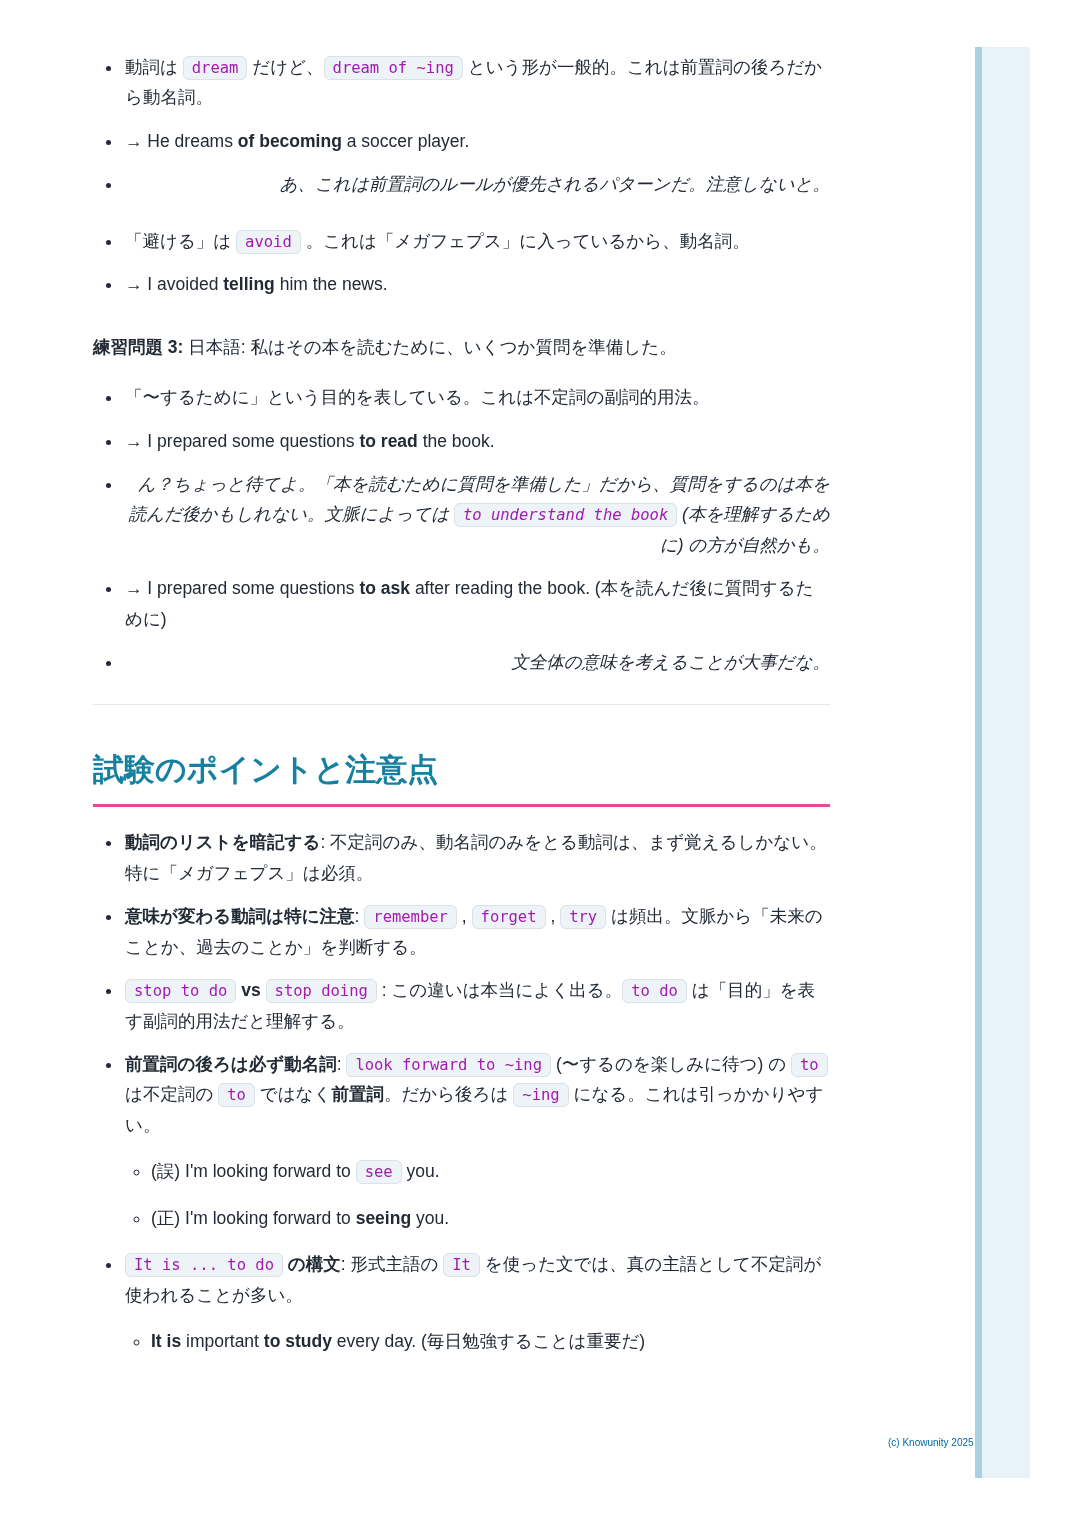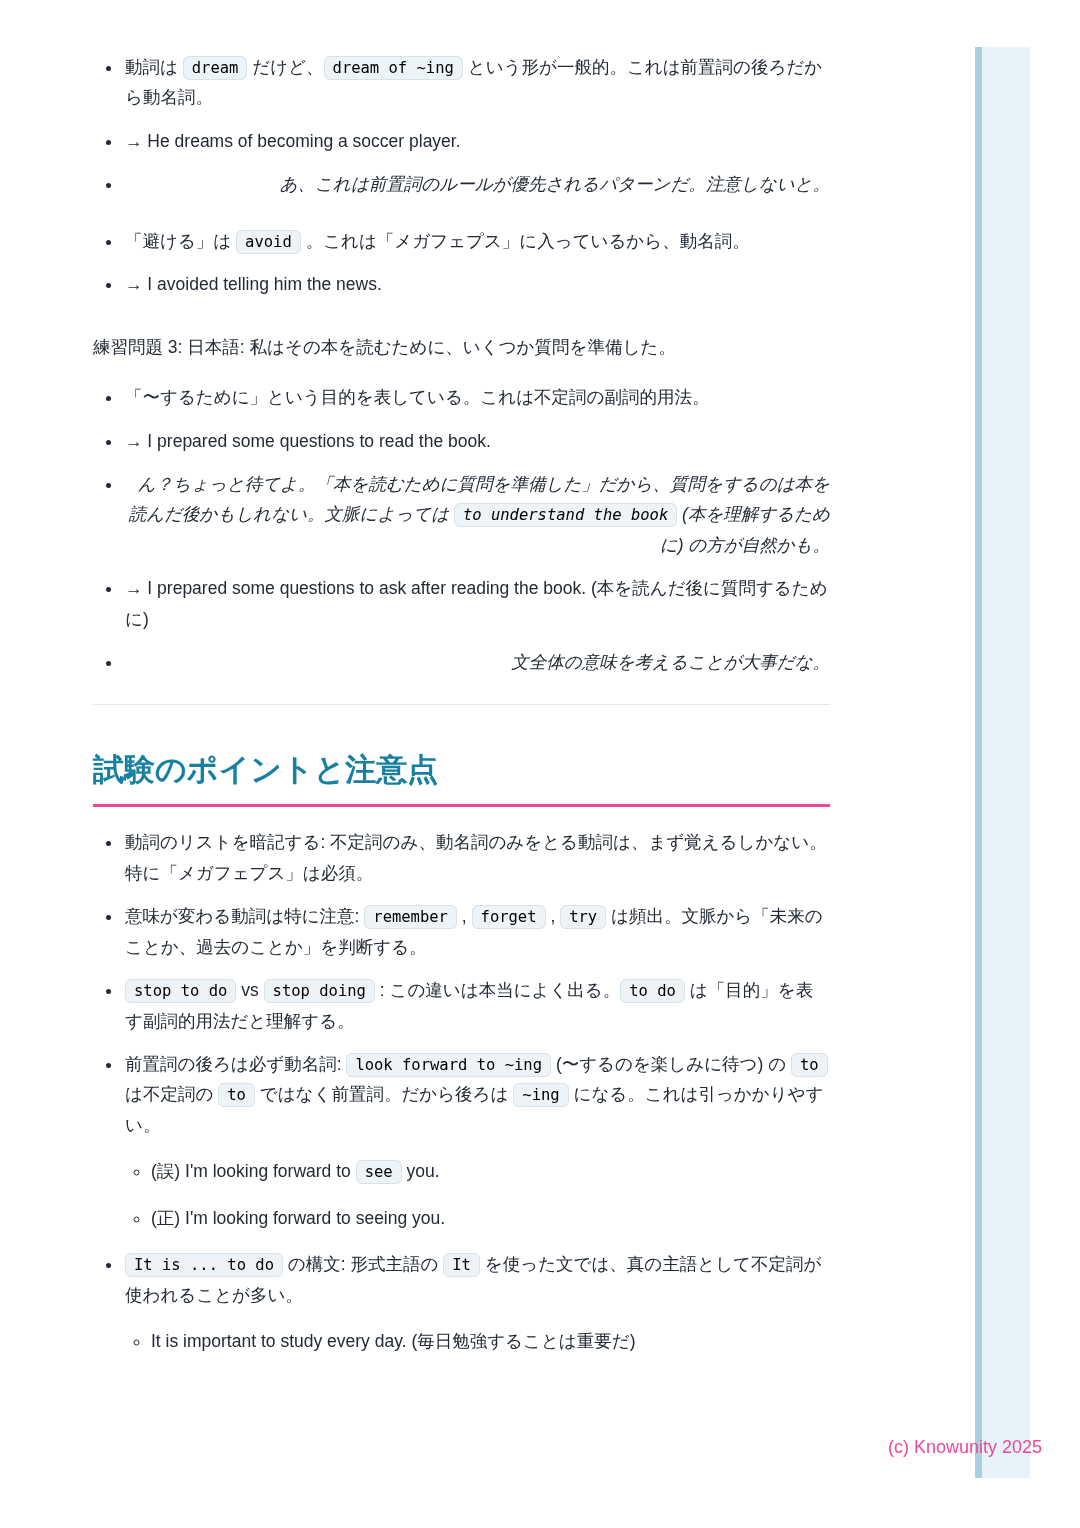--- a/index.html
+++ b/index.html
@@ -37,28 +37,28 @@
     margin: 12px 0 4px 0;
     padding-left: 26px;
   }
   ul.sub-list > li {
     margin: 16px 0;
   }
   li.em {
     font-style: italic;
     text-align: right;
   }
-  strong { font-weight: 400; }
+  strong { font-weight: 700; }
   p.exercise {
     margin: 32px 0 20px 0;
   }
   code.chip {
     font-family: "DejaVu Sans Mono", "Liberation Mono", monospace;
     font-size: 15.5px;
-    color: #000000;
+    color: #a21caf;
     background: #edf3f6;
     border: 1px solid #d8e3e9;
     border-radius: 6px;
     padding: 2px 8px;
     -webkit-box-decoration-break: clone;
     box-decoration-break: clone;
     margin-top: 20px;
   }
   li.em code.chip { font-style: italic; }
   hr.divider {
@@ -82,22 +82,22 @@
     width: 48px;
     height: 1431px;
     background: #e8f3f9;
     border-left: 7px solid #aacfe0;
     z-index: 1;
   }
   .copyright {
     position: absolute;
     left: 888px;
     top: 1437px;
-    font-size: 18px;
-    color: #ec4899;
+    font-size: 10px;
+    color: #0369a1;
     z-index: 2;
     white-space: nowrap;
   }
 </style>
 </head>
 <body>
 
 <div class="content" id="doc-content">
     <ul class="disc-list">
       <li>動詞は <code class="chip">dream</code> だけど、<code class="chip">dream of ~ing</code> という形が一般的。これは前置詞の後ろだから動名詞。</li>

